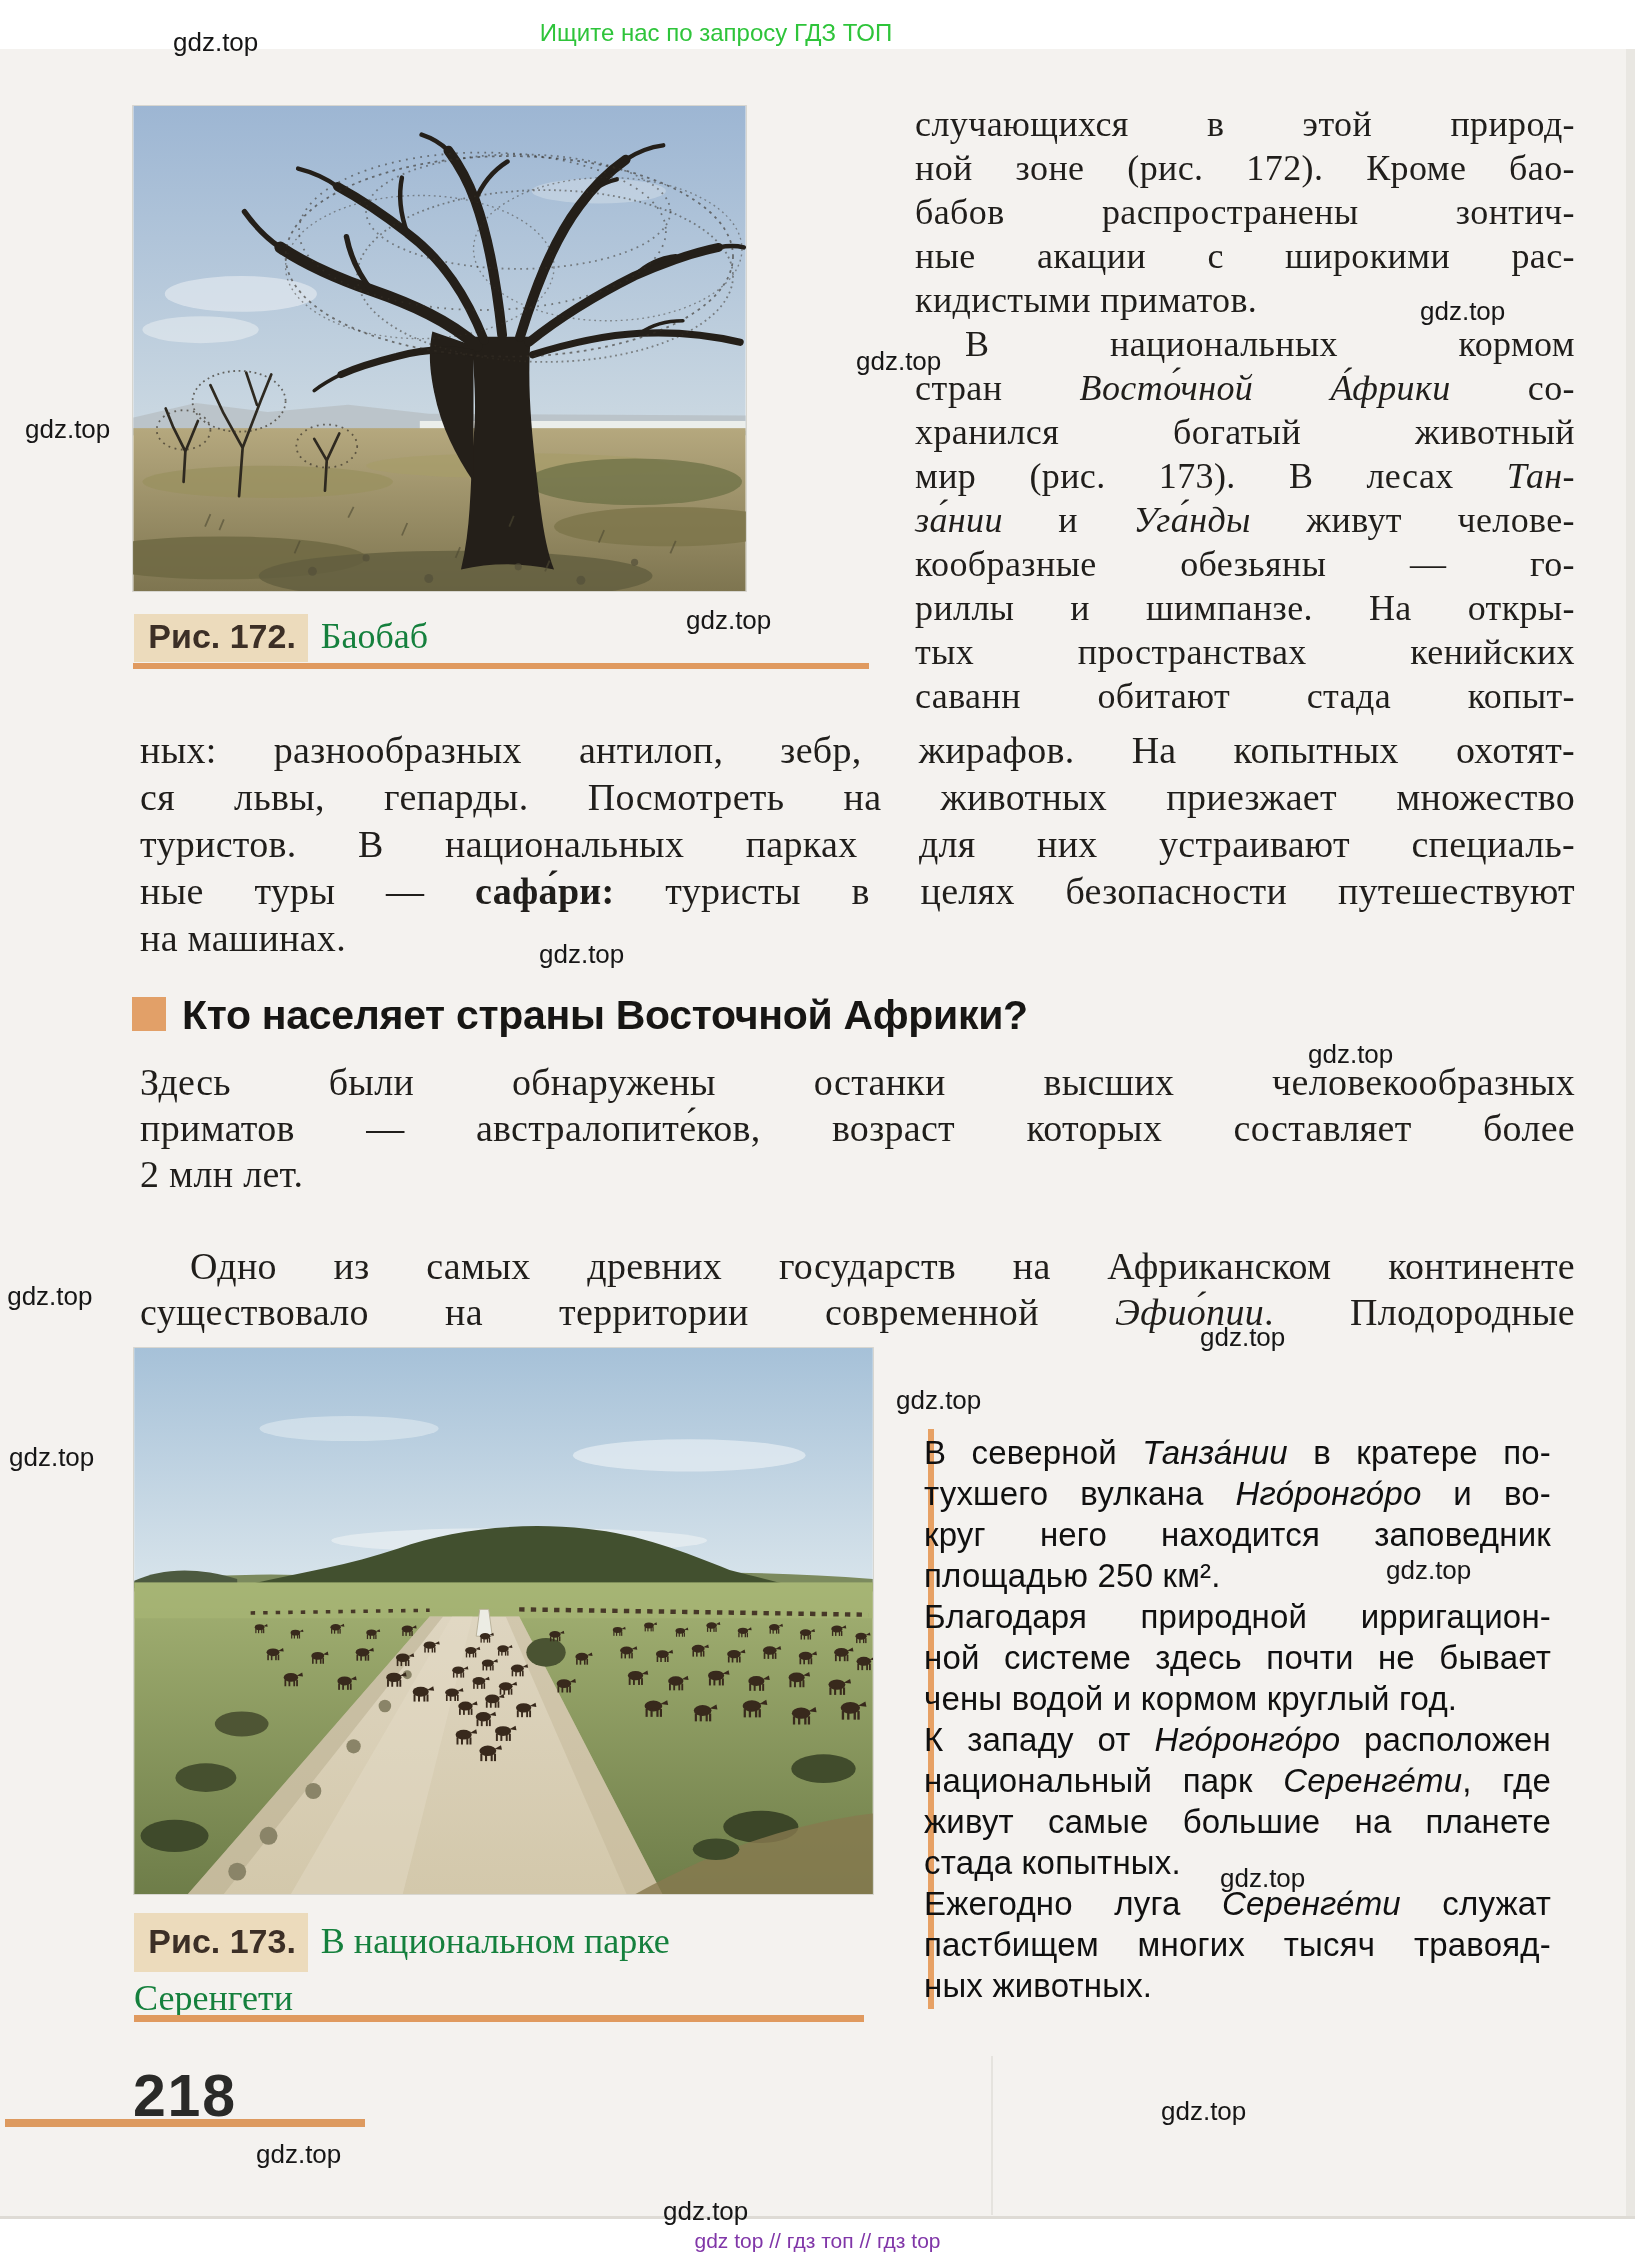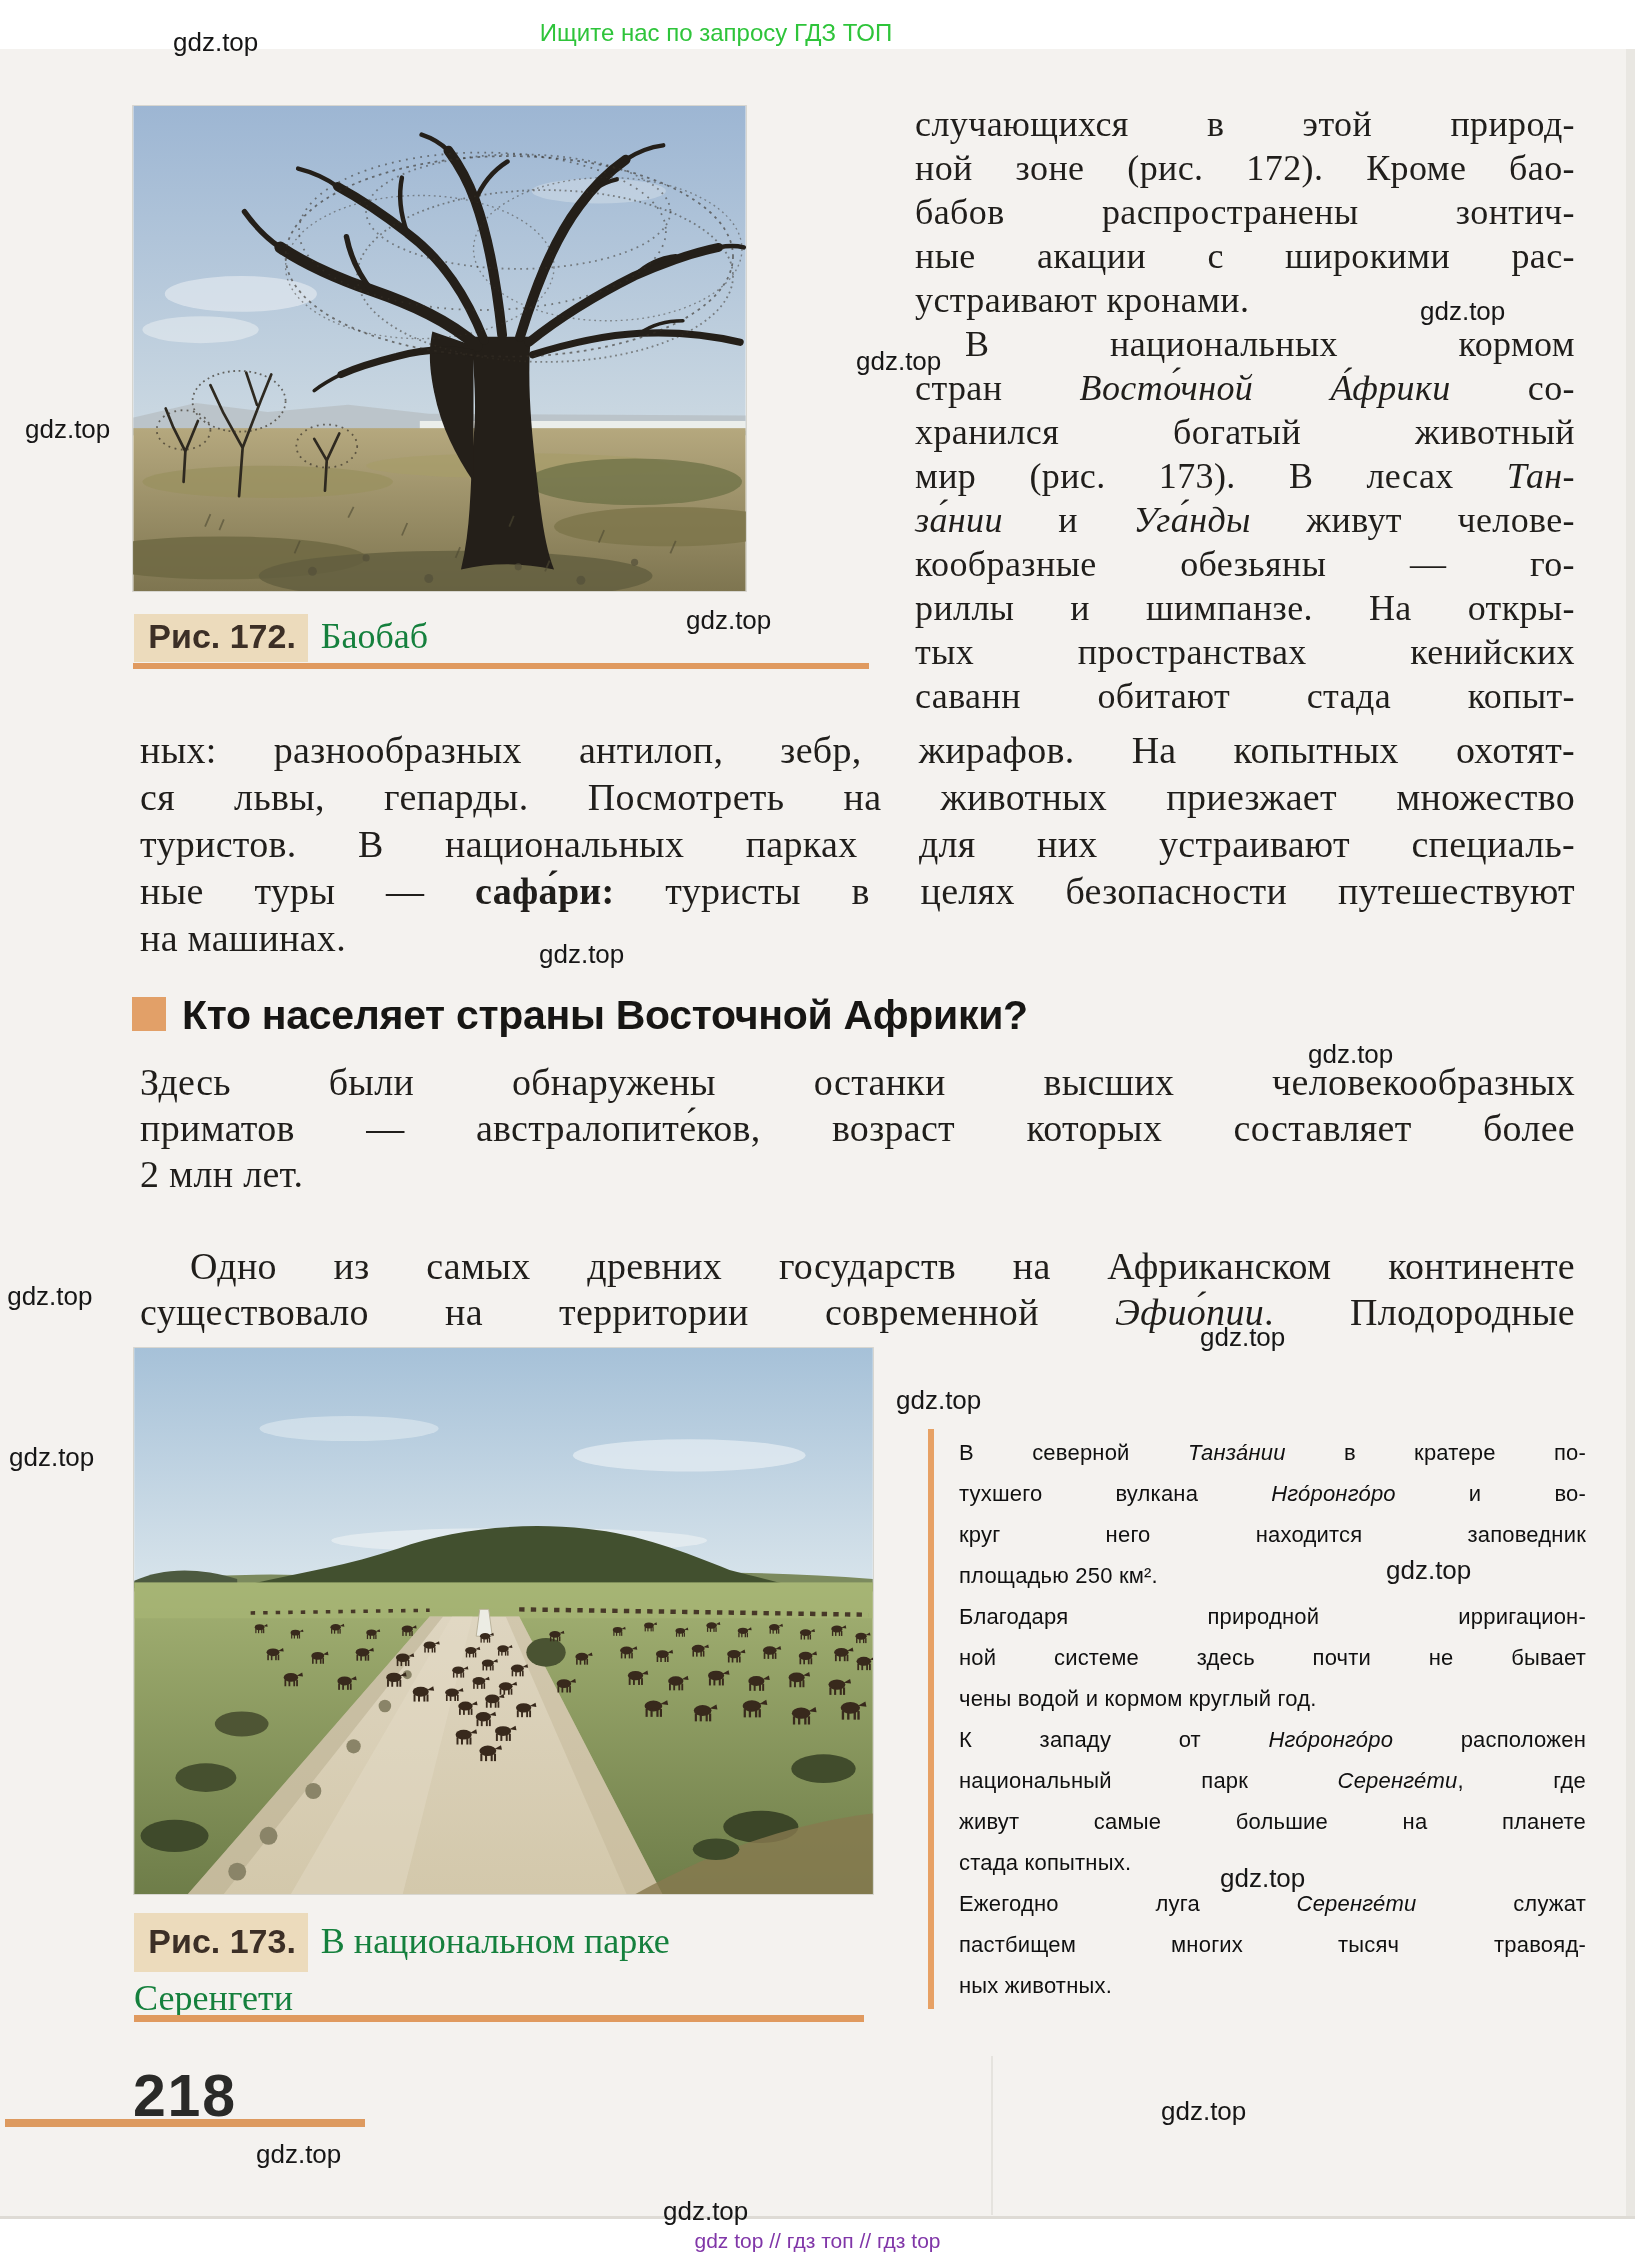--- a/index.html
+++ b/index.html
@@ -25,22 +25,22 @@
   .textblock{position:absolute;color:#201e1b;}
   .tline{white-space:nowrap;}
   .tline.j{text-align:justify;text-align-last:justify;white-space:normal;}
   .tline.ind{text-indent:50px;}
 
   .col{left:915px;top:102px;width:660px;font-size:36px;line-height:44px;letter-spacing:0.4px;}
   .body1{left:140px;top:727px;width:1435px;font-size:38px;line-height:47px;letter-spacing:0.3px;}
   .para1{left:140px;top:1059px;width:1435px;font-size:38px;line-height:46px;letter-spacing:0.3px;}
   .para2{left:140px;top:1243px;width:1435px;font-size:38px;line-height:46px;letter-spacing:0.3px;}
 
-  .sidebar{left:959px;top:1432px;width:627px;font-family:"Liberation Sans",sans-serif;
-           font-size:22px;line-height:41px;color:#101010;}
+  .sidebar{left:924px;top:1432px;width:627px;font-family:"Liberation Sans",sans-serif;
+           font-size:33px;line-height:41px;color:#101010;}
   .sidebar .tline{letter-spacing:0.2px;}
   .vr-sidebar{position:absolute;left:928px;top:1429px;width:6.3px;height:580px;background:#e7a164;}
 
   .hr{position:absolute;background:#e09a5f;}
   .hr172{left:133px;top:663px;width:736px;height:6.3px;}
   .hr173{left:134px;top:2015px;width:730px;height:7.2px;}
   .hrpage{left:5.4px;top:2119px;width:360px;height:8px;background:#dd9a5f;}
 
   .caption{position:absolute;white-space:nowrap;}
   .cap172{left:134px;top:614px;}
@@ -142,21 +142,21 @@
           <circle cx="560" cy="510" r="4"></circle>
       </g>
     </svg>
   </div>
 
   <div class="textblock col">
       <div class="tline j">случающихся в этой природ-</div>
       <div class="tline j">ной зоне (рис. 172). Кроме бао-</div>
       <div class="tline j">бабов распространены зонтич-</div>
       <div class="tline j">ные акации с широкими рас-</div>
-      <div class="tline">устраивают кронами.</div>
+      <div class="tline">кидистыми приматов.</div>
       <div class="tline j ind">В национальных кормом</div>
       <div class="tline j">стран <i>Восто́чной А́фрики</i> со-</div>
       <div class="tline j">хранился богатый животный</div>
       <div class="tline j">мир (рис. 173). В лесах <i>Тан-</i></div>
       <div class="tline j"><i>за́нии</i> и <i>Уга́нды</i> живут челове-</div>
       <div class="tline j">кообразные обезьяны — го-</div>
       <div class="tline j">риллы и шимпанзе. На откры-</div>
       <div class="tline j">тых пространствах кенийских</div>
       <div class="tline j">саванн обитают стада копыт-</div>
     </div>

